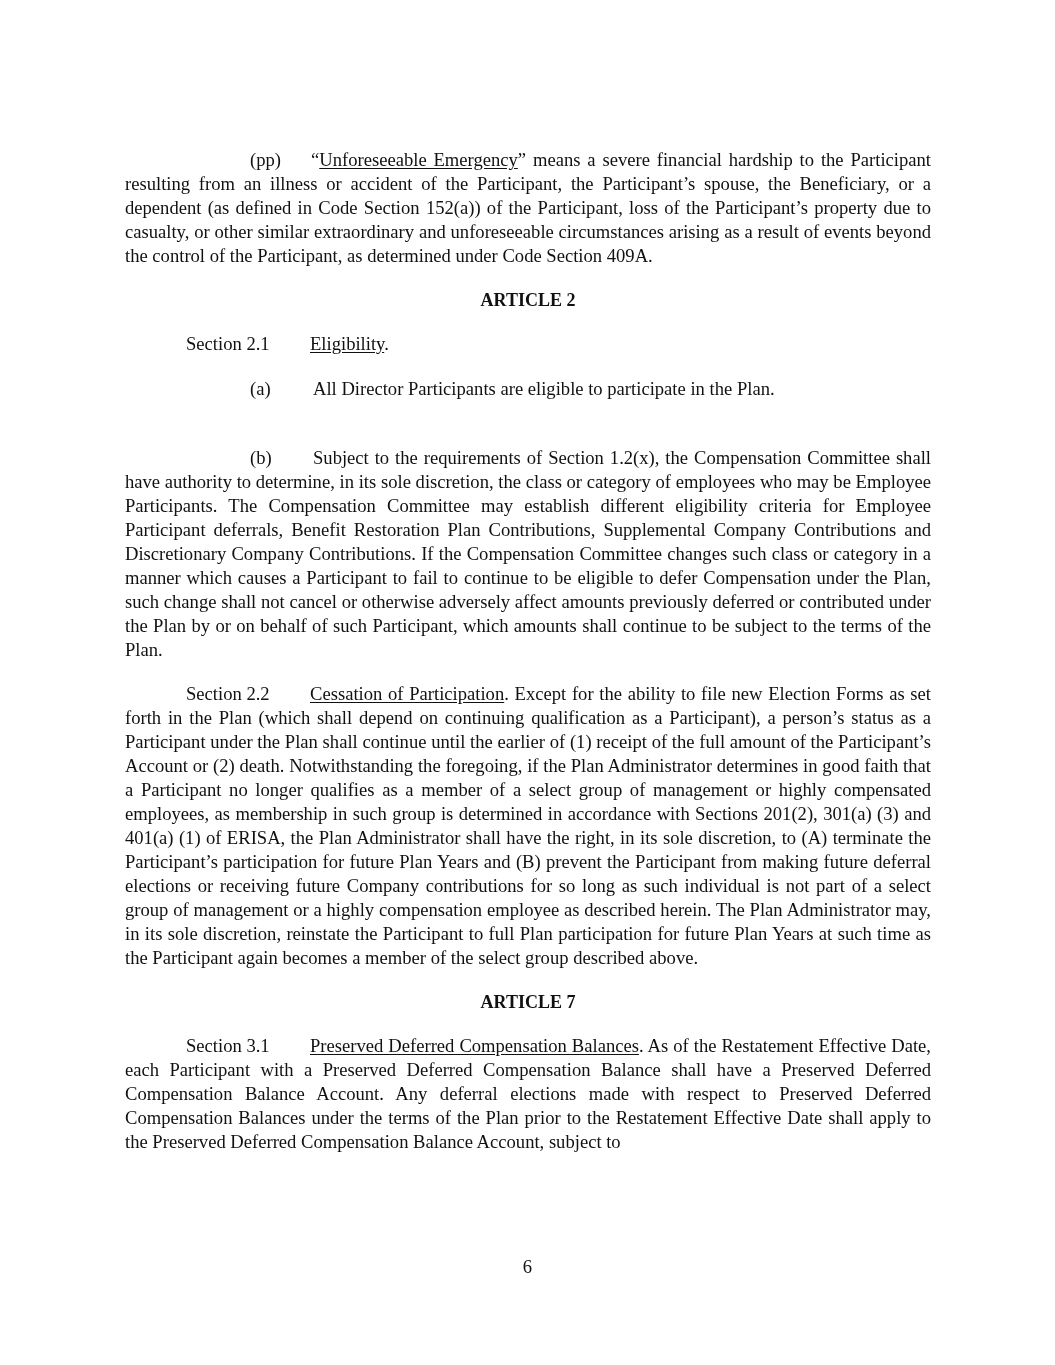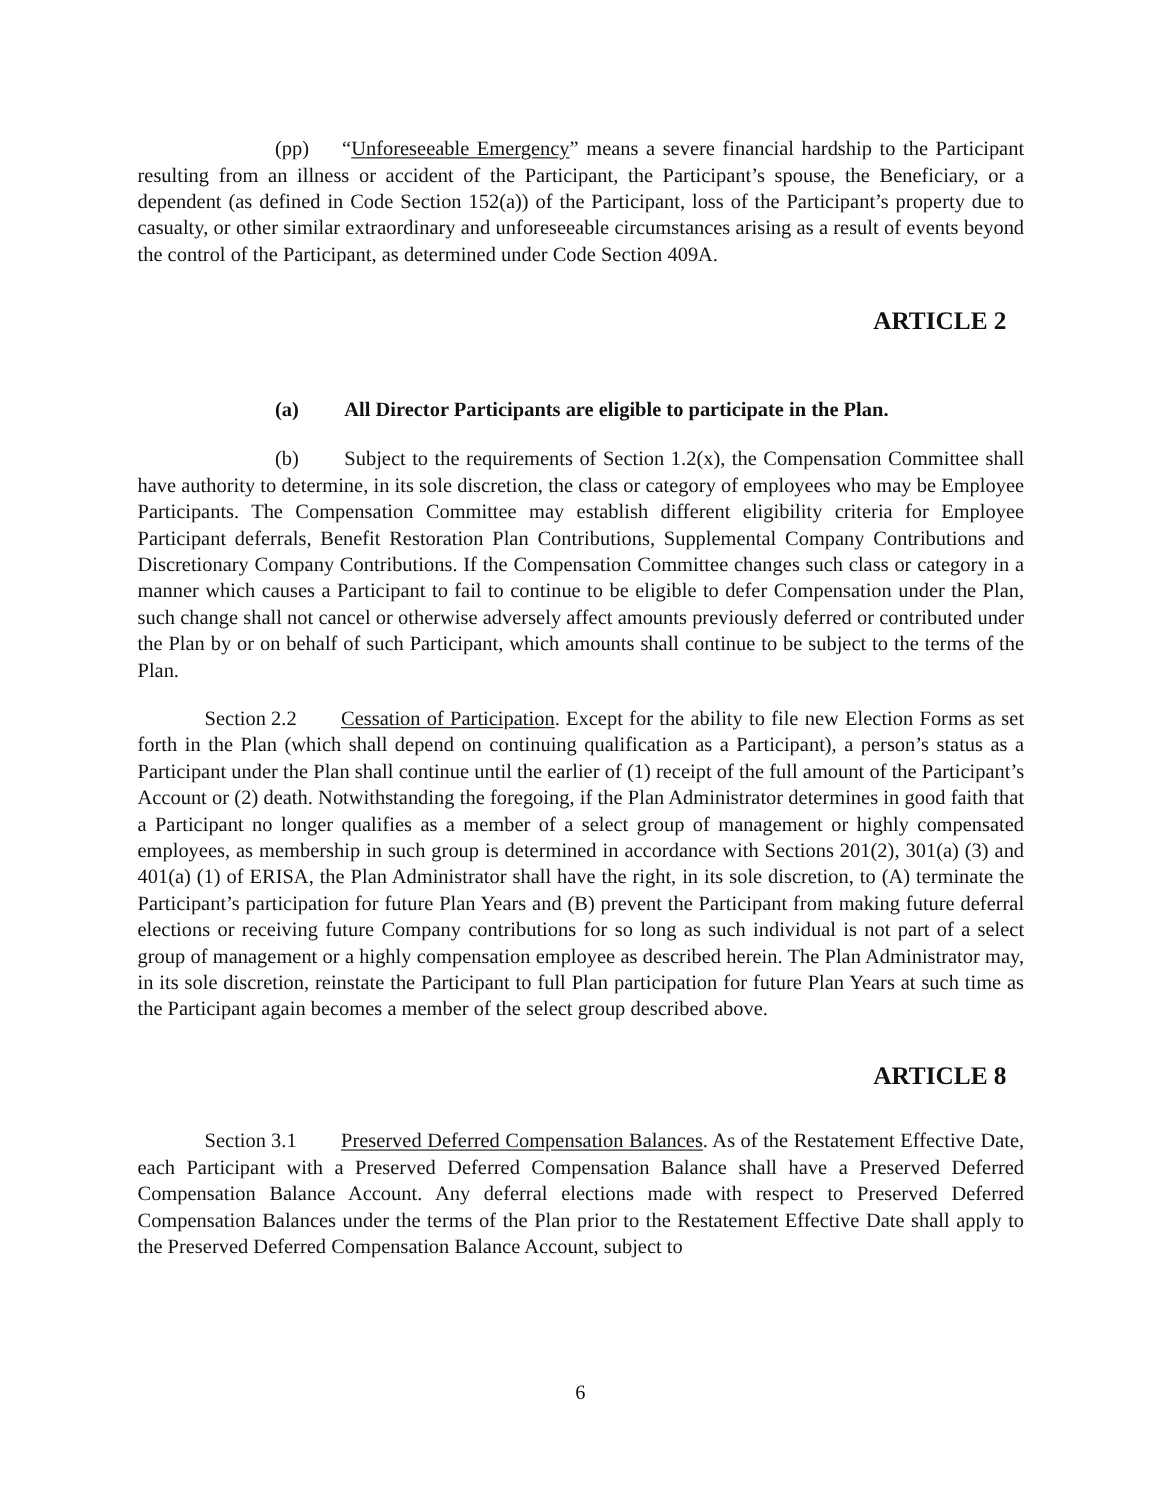--- a/index.html
+++ b/index.html
@@ -4,61 +4,62 @@
   <style>
     html, body { margin: 0; padding: 0; background: #ffffff; }
     body {
       width: 1055px; height: 1365px; position: relative; overflow: hidden;
       font-family: "Liberation Serif", "DejaVu Serif", serif;
       color: #111111;
     }
     .page { position: absolute; left: 125px; top: 124px; width: 806px; }
     p { margin: 0; font-size: 18.6px; line-height: 24px; text-align: justify; }
     .indent { text-indent: 61px; }
-    .indent2 { text-indent: 125px; }
+    .indent2 { text-indent: 125px; margin-top: 24px; }
     .u { text-decoration: underline; text-underline-offset: 2px; }
     .tab1 { display: inline-block; width: 61px; text-indent: 0; }
     .tab-label { display: inline-block; width: 63px; text-indent: 0; }
     .sec-label { display: inline-block; width: 124px; text-indent: 0; }
-    .heading { text-align: right; font-weight: bold; font-size: 23px; line-height: 24px; margin: 16px; }
+    .heading { text-align: center; font-weight: bold; font-size: 18px; line-height: 24px; margin: 0; }
     .gap-20 { height: 20px; }
     .gap-21 { height: 21px; }
     .page-number { position: absolute; top: 1256px; left: 0; width: 1055px; text-align: center; font-size: 18.6px; }
-    .block-a { padding-left: 125px; font-weight: bold; }
+    .block-a { padding-left: 125px; }
     .sec-line { padding-left: 61px; }
   </style>
 </head>
 <body>
 
 <div class="page">
 
   <p class="indent2"><span class="tab1">(pp)</span><span>“</span><span class="u">Unforeseeable Emergency</span><span>” means a severe financial hardship to the Participant resulting from an illness or accident of the Participant, the Participant’s spouse, the Beneficiary, or a dependent (as defined in Code Section 152(a)) of the Participant, loss of the Participant’s property due to casualty, or other similar extraordinary and unforeseeable circumstances arising as a result of events beyond the control of the Participant, as determined under Code Section 409A.</span></p>
 
   <div class="gap-20"></div>
 
   <h2 class="heading">ARTICLE 2</h2>
 
   <div class="gap-20"></div>
 
+  <p class="sec-line"><span class="sec-label">Section 2.1</span><span class="u">Eligibility</span><span>.</span></p>
 
   <div class="gap-21"></div>
 
   <p class="block-a"><span class="tab-label">(a)</span><span>All Director Participants are eligible to participate in the Plan.</span></p>
 
   <div class="gap-21"></div>
 
   <p class="indent2"><span class="tab-label">(b)</span><span>Subject to the requirements of Section 1.2(x), the Compensation Committee shall have authority to determine, in its sole discretion, the class or category of employees who may be Employee Participants.  The Compensation Committee may establish different eligibility criteria for Employee Participant deferrals, Benefit Restoration Plan Contributions, Supplemental Company Contributions and Discretionary Company Contributions.  If the Compensation Committee changes such class or category in a manner which causes a Participant to fail to continue to be eligible to defer Compensation under the Plan, such change shall not cancel or otherwise adversely affect amounts previously deferred or contributed under the Plan by or on behalf of such Participant, which amounts shall continue to be subject to the terms of the Plan.</span></p>
 
   <div class="gap-20"></div>
 
   <p class="indent"><span class="sec-label">Section 2.2</span><span class="u">Cessation of Participation</span><span>.  Except for the ability to file new Election Forms as set forth in the Plan (which shall depend on continuing qualification as a Participant), a person’s status as a Participant under the Plan shall continue until the earlier of (1) receipt of the full amount of the Participant’s Account or (2) death.  Notwithstanding the foregoing, if the Plan Administrator determines in good faith that a Participant no longer qualifies as a member of a select group of management or highly compensated employees, as membership in such group is determined in accordance with Sections 201(2), 301(a) (3) and 401(a) (1) of ERISA, the Plan Administrator shall have the right, in its sole discretion, to (A) terminate the Participant’s participation for future Plan Years and (B) prevent the Participant from making future deferral elections or receiving future Company contributions for so long as such individual is not part of a select group of management or a highly compensation employee as described herein.  The Plan Administrator may, in its sole discretion, reinstate the Participant to full Plan participation for future Plan Years at such time as the Participant again becomes a member of the select group described above.</span></p>
 
   <div class="gap-20"></div>
 
-  <h2 class="heading">ARTICLE 8</h2>
+  <h2 class="heading">ARTICLE 7</h2>
 
   <div class="gap-20"></div>
 
   <p class="indent"><span class="sec-label">Section 3.1</span><span class="u">Preserved Deferred Compensation Balances</span><span>.   As of the Restatement Effective Date, each Participant with a Preserved Deferred Compensation Balance shall have a Preserved Deferred Compensation Balance Account.  Any deferral elections made with respect to Preserved Deferred Compensation Balances under the terms of the Plan prior to the Restatement Effective Date shall apply to the Preserved Deferred Compensation Balance Account, subject to</span></p>
 
 </div>
 
 <div class="page-number">6</div>
 
 </body></html>

